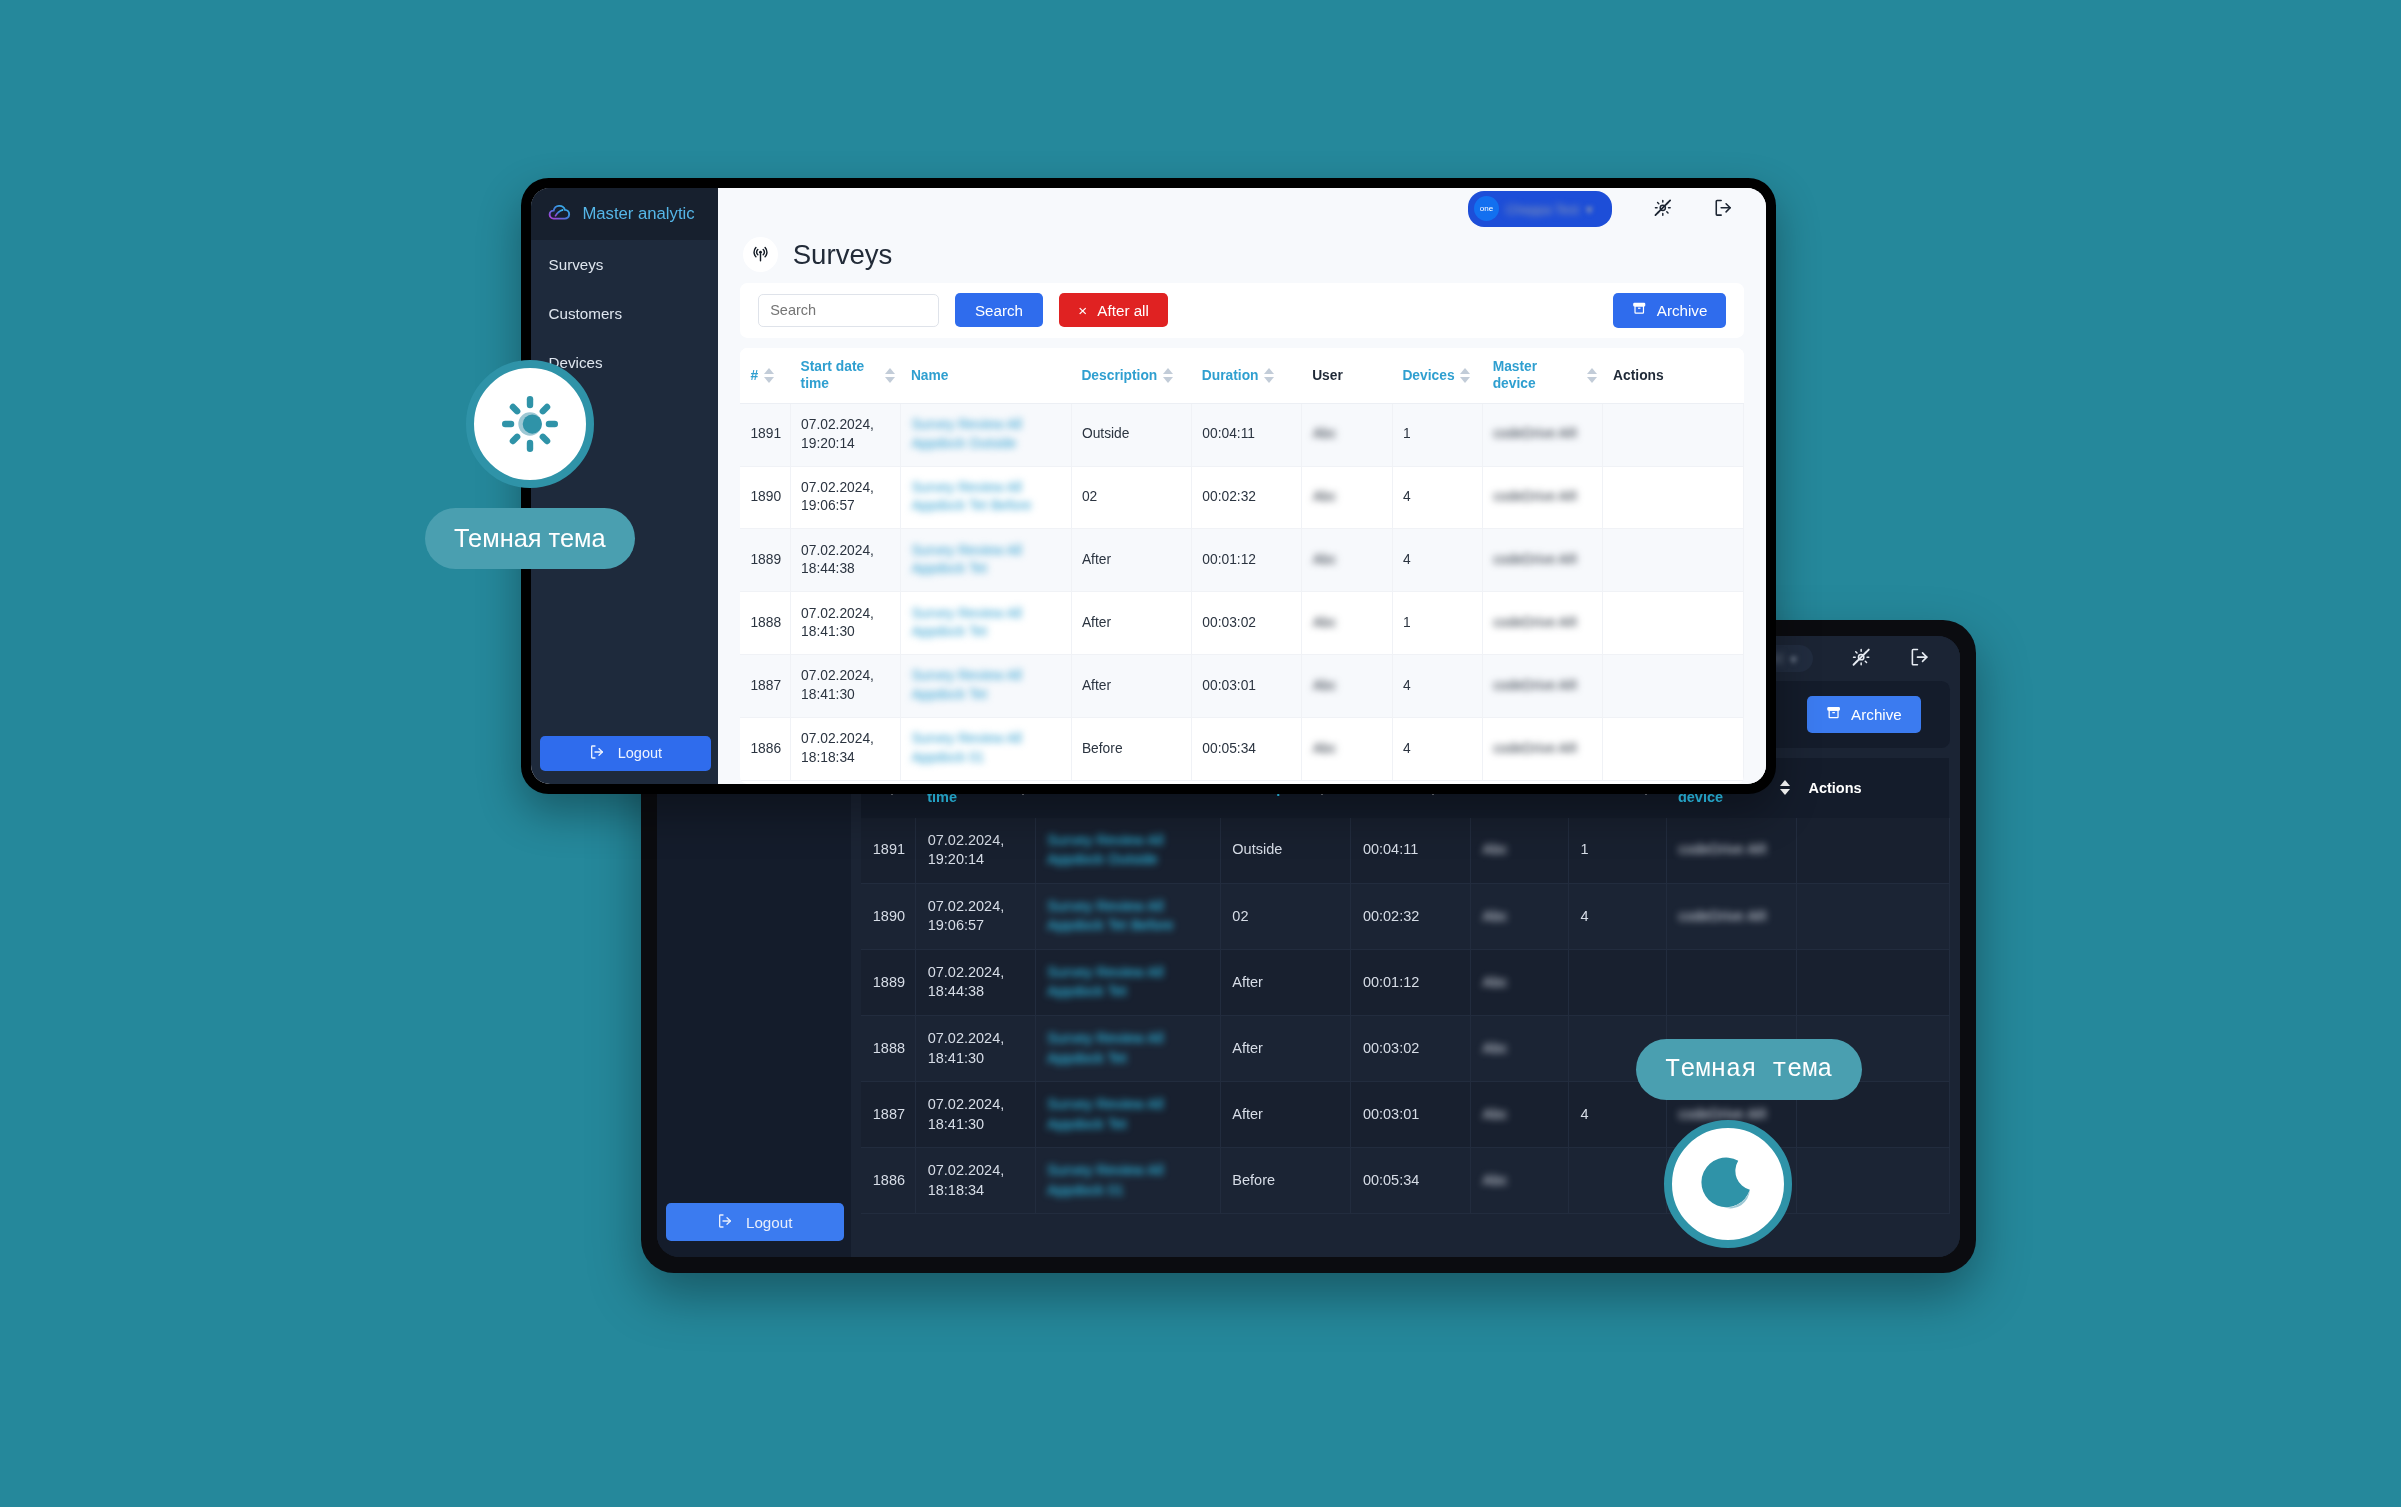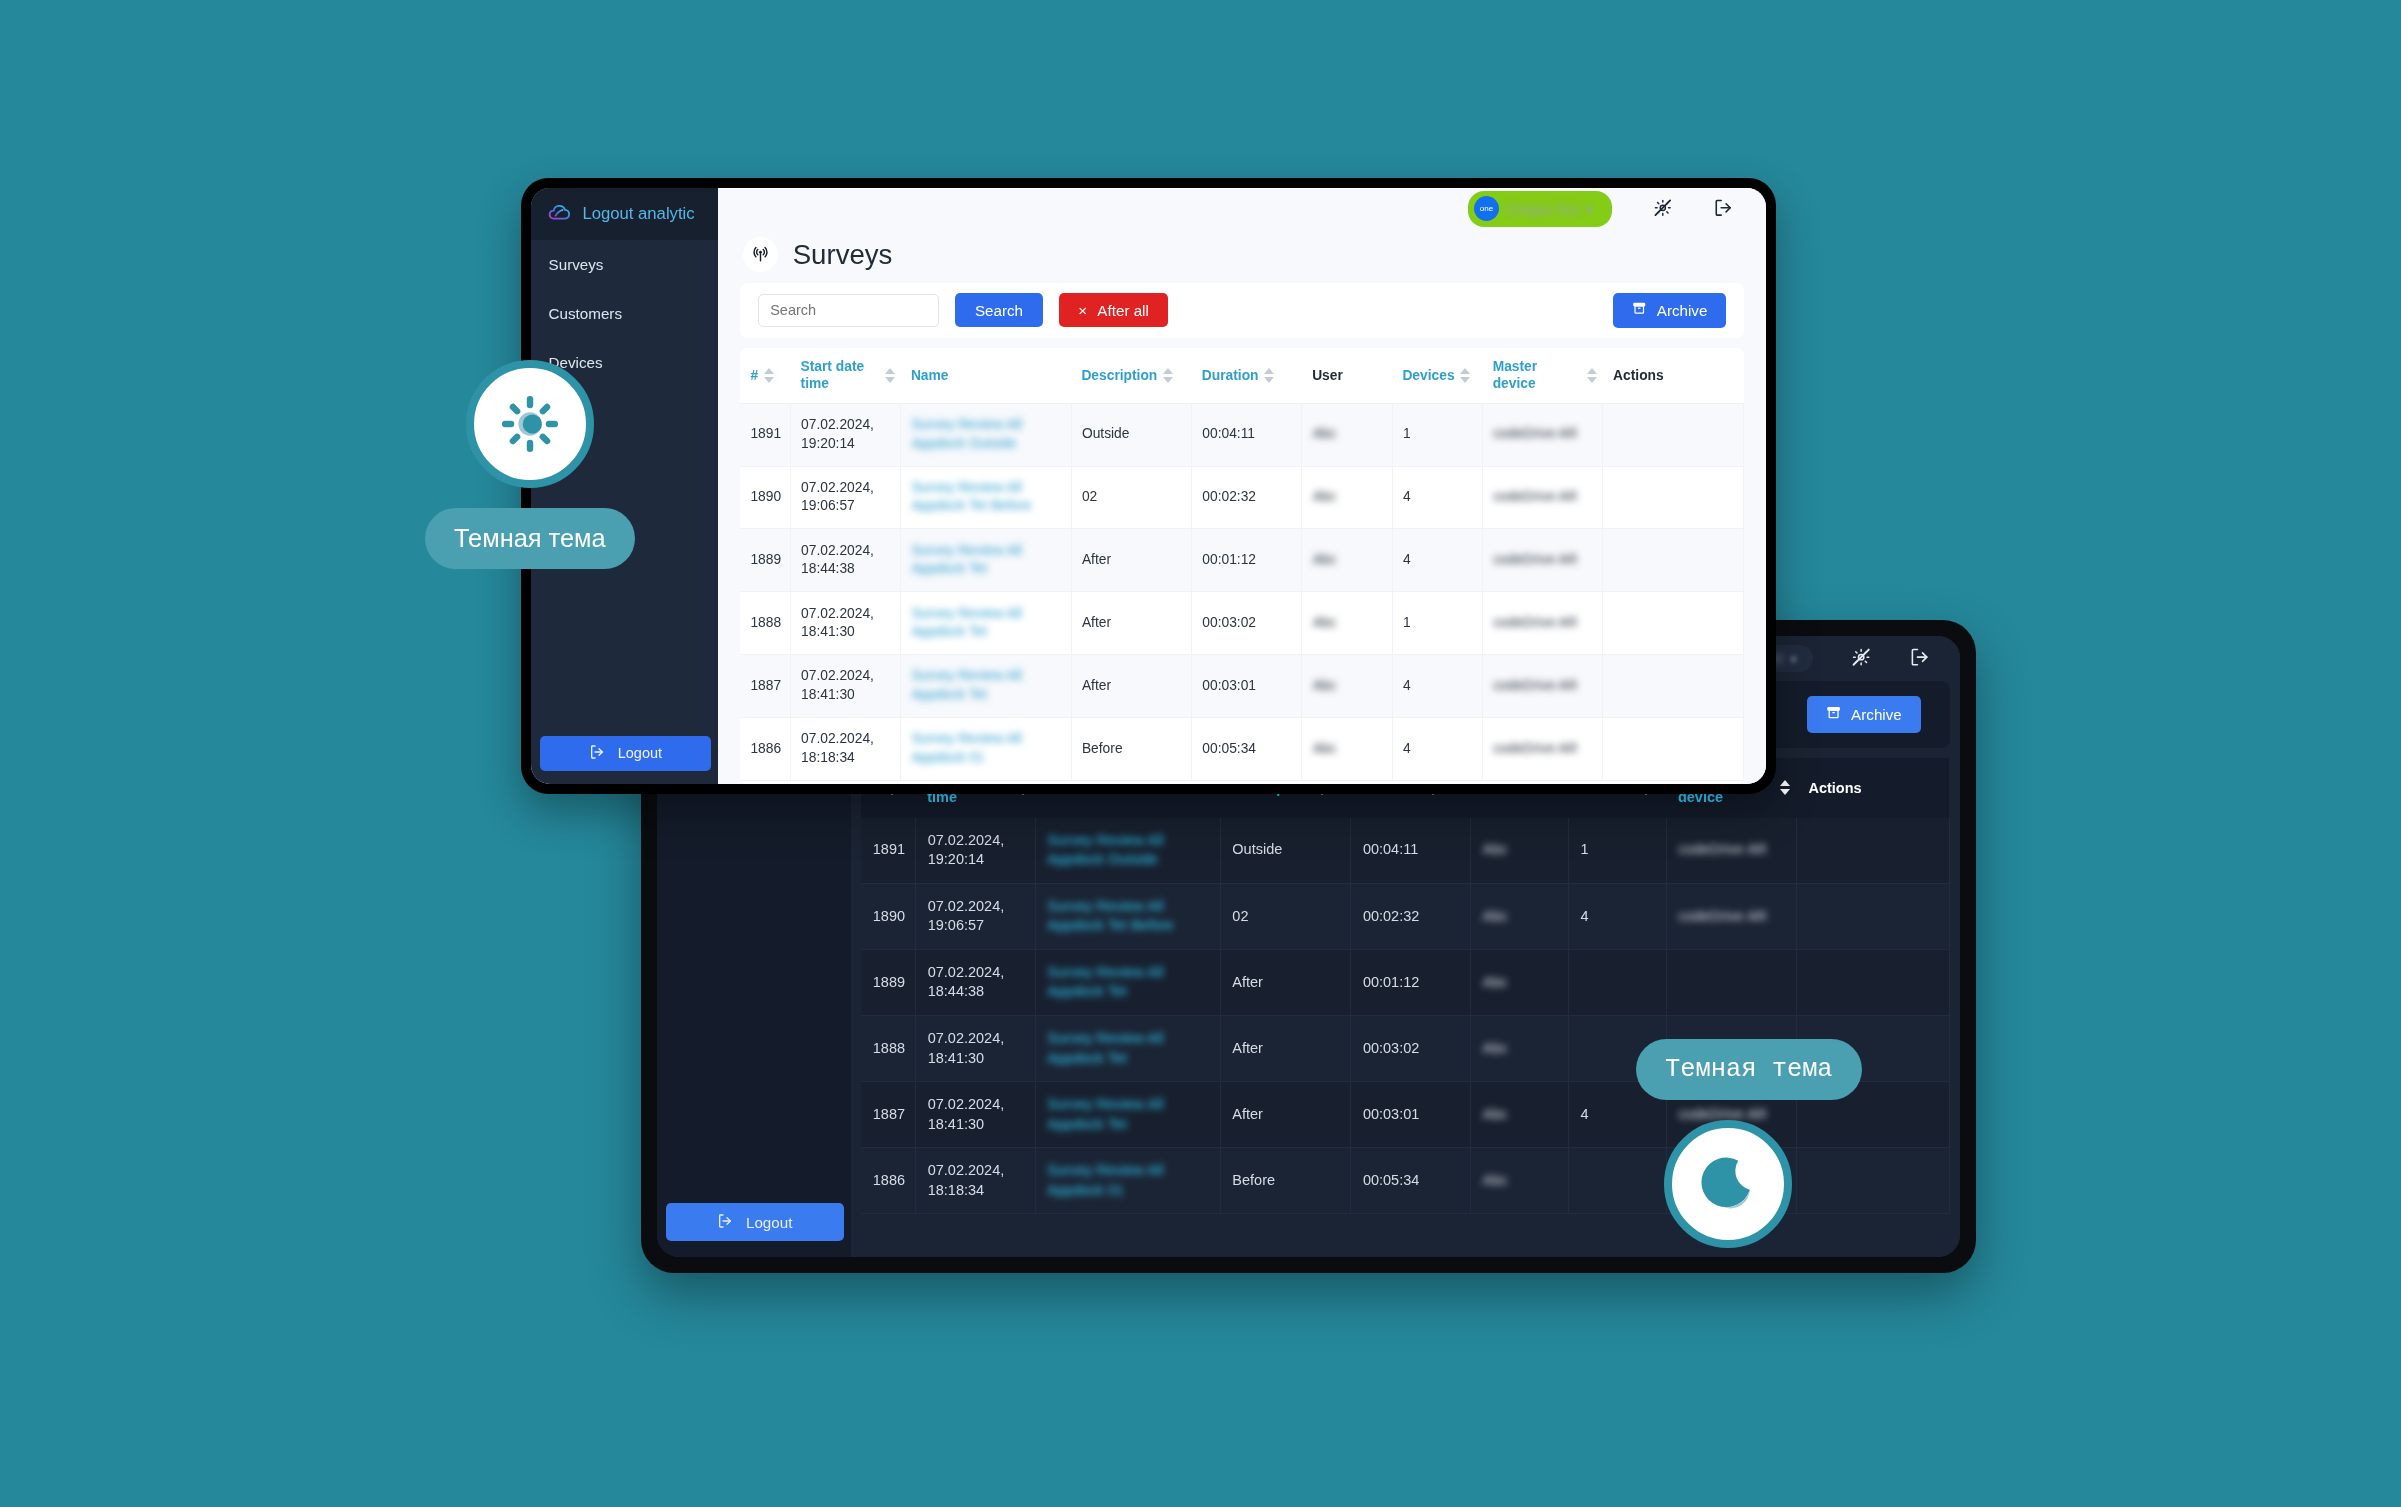--- a/index.html
+++ b/index.html
@@ -219,21 +219,21 @@
     display: flex;
     align-items: center;
     justify-content: flex-end;
     gap: 41px;
     padding-right: 33px;
   }
   .lt-user-chip {
     display: flex;
     align-items: center;
     gap: 7.3px;
-    background: #84cc16;
+    background: #1d4ed8;
     border-radius: 16px;
     padding: 4.4px 19px 4.4px 5.8px;
   }
   .lt-user-name { color: #9aa3b1; font-size: 13px; }
 
   #light-pagehead {
     display: flex;
     align-items: center;
     gap: 14.5px;
     padding: 7.3px 0 10.2px 25px;
@@ -614,21 +614,21 @@
               <linearGradient id="cg" x1="0" y1="1" x2="1" y2="0">
                 <stop offset="0" stop-color="#b23bd6"></stop>
                 <stop offset="0.5" stop-color="#3f7ddb"></stop>
                 <stop offset="1" stop-color="#36c4f0"></stop>
               </linearGradient>
             </defs>
             <path d="M9 20h15a6 6 0 0 0 .4-12A8 8 0 0 0 9 9a5.5 5.5 0 0 0 0 11z" fill="none" stroke="url(#cg)" stroke-width="2.6"></path>
             <path d="M11 17c3-6 7-8 11-9" fill="none" stroke="url(#cg)" stroke-width="2.2"></path>
           </svg>
         </span>
-        <span class="brand-text">Logout analytic</span>
+        <span class="brand-text">Master analytic</span>
       </div>
       <div class="lt-nav-item">
         <span>Surveys</span>
       </div>
       <div class="lt-nav-item">
         <span>Customers</span>
       </div>
       <div class="lt-nav-item">
         <span>Devices</span>
       </div>

